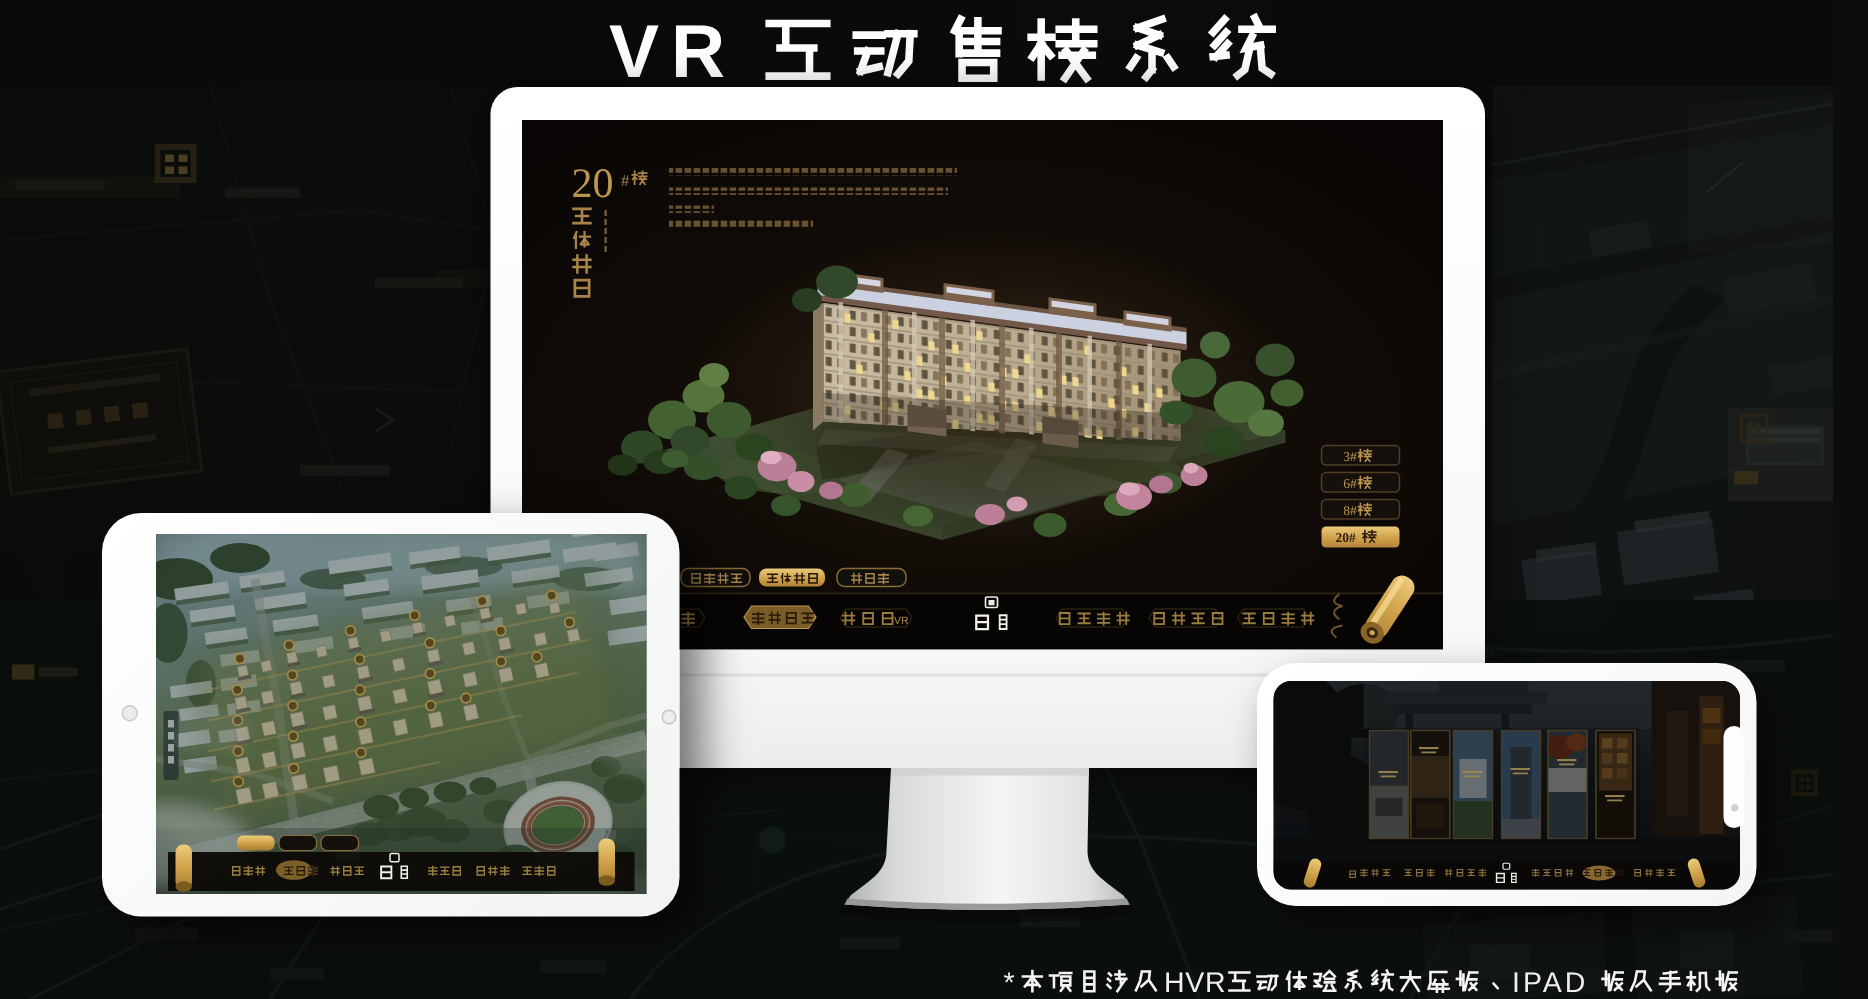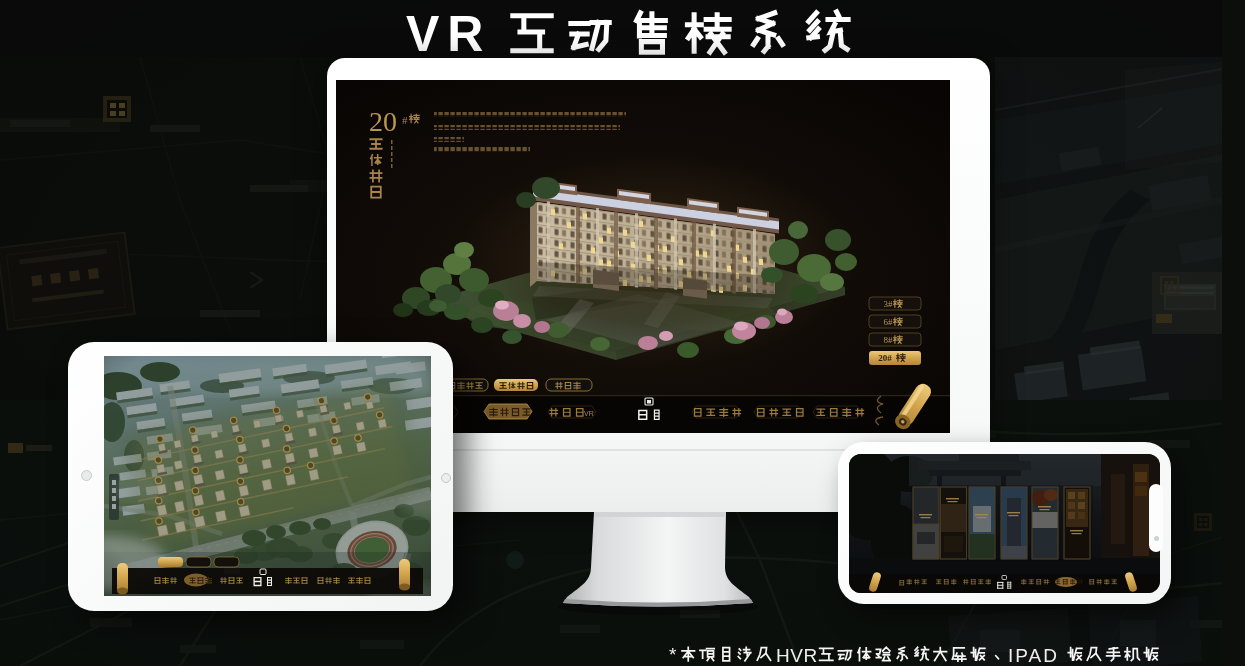--- a/index.html
+++ b/index.html
@@ -257,21 +257,21 @@
 <use href="#g_shou" style="color:#fff" transform="translate(222,5) scale(0.48)"></use>
 <use href="#g_lou" style="color:#fff" transform="translate(281,5) scale(0.48)"></use>
 <use href="#g_xi" style="color:#fff" transform="translate(340,5) scale(0.48)"></use>
 <use href="#g_tong" style="color:#fff" transform="translate(399,5) scale(0.48)"></use>
 </svg>
 
 <div class="abs" style="left:327px;top:58px;width:663px;height:454px;background:linear-gradient(180deg,#ffffff 0%,#f7f8f8 80%,#eceded 100%);border-radius:18px;box-shadow:0 6px 30px rgba(0,0,0,.5);"></div>
 
 <div class="abs" style="left:340px;top:449px;width:640px;height:2px;background:#dfe1e2;"></div>
 
-<div class="abs" style="left:336px;top:80px;width:614px;height:353px;background:#ffffff;">
+<div class="abs" style="left:348px;top:80px;width:614px;height:353px;background:#ffffff;">
 <svg width="614" height="353" viewBox="0 0 614 353" id="MONUI" style="filter:blur(0.3px)">
 <defs>
 <radialGradient id="scrG" cx="48%" cy="55%" r="70%">
 <stop offset="0%" stop-color="#1c130c"></stop>
             <stop offset="55%" stop-color="#100b07"></stop>
             <stop offset="100%" stop-color="#080504"></stop>
 </radialGradient>
 <radialGradient id="gloG" cx="50%" cy="50%" r="50%">
 <stop offset="0%" stop-color="#382a15" stop-opacity="0.8"></stop>
             <stop offset="60%" stop-color="#2a1f10" stop-opacity="0.5"></stop>

